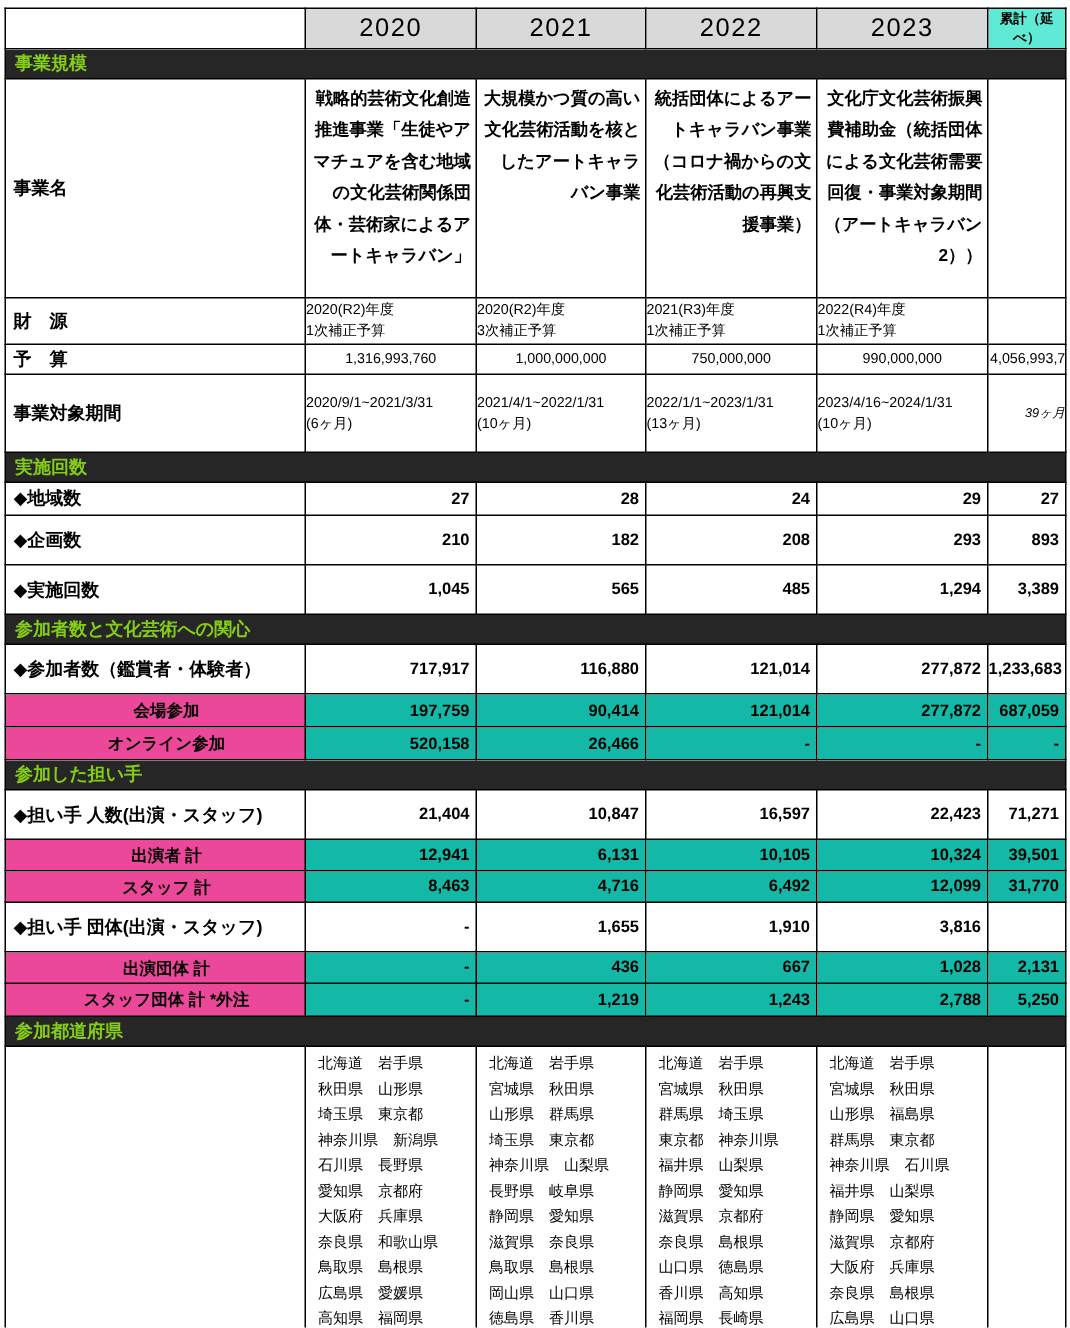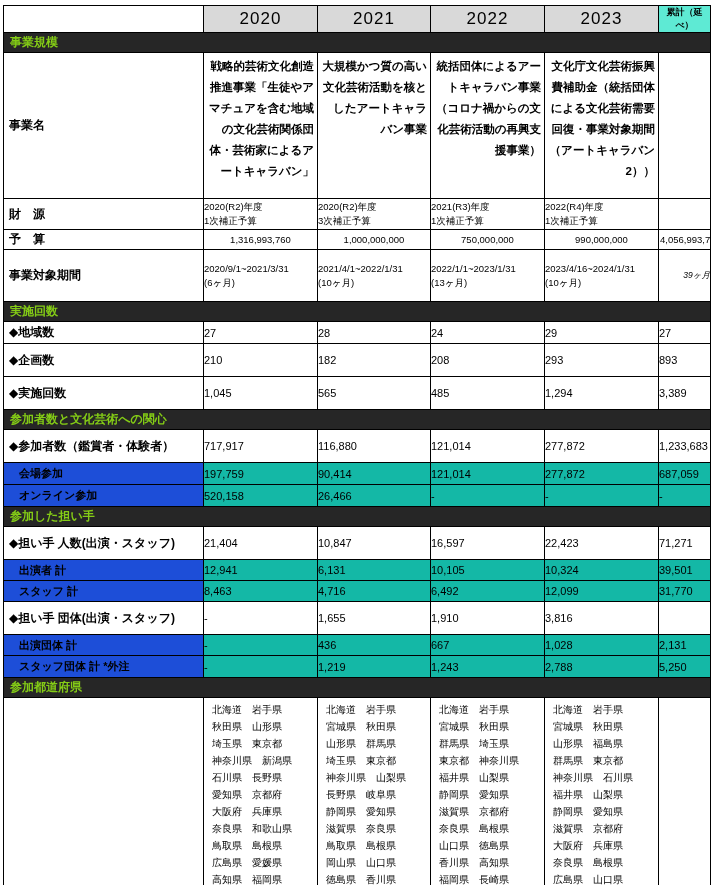--- a/index.html
+++ b/index.html
@@ -13,22 +13,22 @@
   td{border:1.5px solid #000;overflow:hidden;vertical-align:middle;box-sizing:border-box;padding:0;}
   
   tr.hdr td{height:27px;}
   td.yearhead{background:#d9d9d9;text-align:center;font-size:17px;font-weight:400;letter-spacing:1px;}
   td.tothead{background:#5eead4;text-align:center;font-size:9px;font-weight:bold;padding:0 1px;}
   td.corner{background:#fff;}
   
   tr.bar td{background:#262626;color:#84cc16;font-weight:bold;font-size:12px;padding:2px 17px 3px 6px;height:14px;line-height:14px;border:1.5px solid #000;}
   
   td.lbl{font-weight:bold;font-size:12px;padding-left:5px;text-align:left;background:#fff;}
-  td.sublbl{font-weight:bold;font-size:11px;padding-left:15px;text-align:left;background:#1d4ed8;}
-  td.num{font-weight:normal;font-size:11px;padding-right:4px;background:#fff;}
+  td.sublbl{font-weight:bold;font-size:11px;padding-left:15px;text-align:center;background:#ec4899;}
+  td.num{font-weight:bold;font-size:11px;text-align:right;padding-right:4px;background:#fff;}
   td.graycell{background:#14b8a6;}
   
   tr.names td{height:133px;vertical-align:top;}
   td.namecell{font-weight:bold;font-size:11.5px;line-height:21px;padding:3px 3px 16px 4px;text-align:right;white-space:pre-line;}
   tr.names td.lbl{vertical-align:middle;}
   tr.src td{height:31px;}
   td.small2{font-size:9.5px;text-align:left;line-height:14px;white-space:pre-line;font-weight:400;}
   tr.budget td{height:20px;}
   td.budnum{font-size:9.5px;text-align:center;font-weight:400;padding:0 1px;}
   tr.period td{height:52px;}

